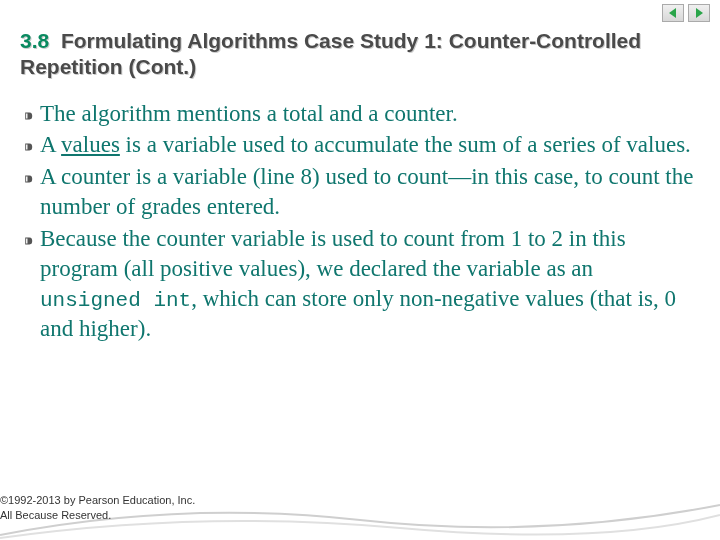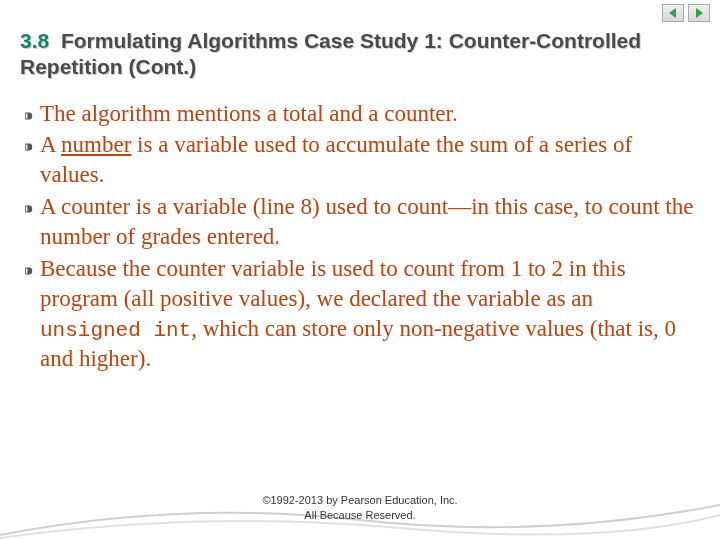--- a/index.html
+++ b/index.html
@@ -58,30 +58,29 @@
     flex-shrink: 0;
     font-size: 14px;
     color: #555;
     padding-top: 6px;
     font-family: Arial, sans-serif;
   }
   .bullet-text {
     font-family: "Times New Roman", Times, serif;
     font-size: 23px;
     line-height: 1.3;
-    color: #c2410c;
+    color: #0f766e;
     flex: 1;
   }
   .underline { text-decoration: underline; }
   .mono { font-family: "Courier New", monospace; font-size: 21px; }
   .footer {
     position: absolute;
     bottom: 18px;
     width: 100%;
-    text-align: center;
     font-family: "Comic Sans MS", cursive, sans-serif;
     font-size: 11px;
     color: #333;
     line-height: 1.3;
   }
   .footer-line2 { display: block; }
   .swoosh {
     position: absolute;
     bottom: 0;
     left: 0;
@@ -112,21 +111,21 @@
 
 <div class="content">
 
   <div class="bullet-row">
     <div class="bullet">⁍</div>
     <div class="bullet-text">The algorithm mentions a total and a counter.</div>
   </div>
 
   <div class="bullet-row">
     <div class="bullet">⁍</div>
-    <div class="bullet-text"><span>A </span><span class="underline">number</span><span> is a variable used to accumulate the sum of a series of values.</span></div>
+    <div class="bullet-text"><span>A </span><span class="underline">values</span><span> is a variable used to accumulate the sum of a series of values.</span></div>
   </div>
 
   <div class="bullet-row">
     <div class="bullet">⁍</div>
     <div class="bullet-text">A counter is a variable (line 8) used to count—in this case, to count the number of grades entered.</div>
   </div>
 
   <div class="bullet-row">
     <div class="bullet">⁍</div>
     <div class="bullet-text"><span>Because the counter variable is used to count from 1 to 2 in this program (all positive values), we declared the variable as an </span><span class="mono">unsigned int</span><span>, which can store only non-negative values (that is, 0 and higher).</span></div>

